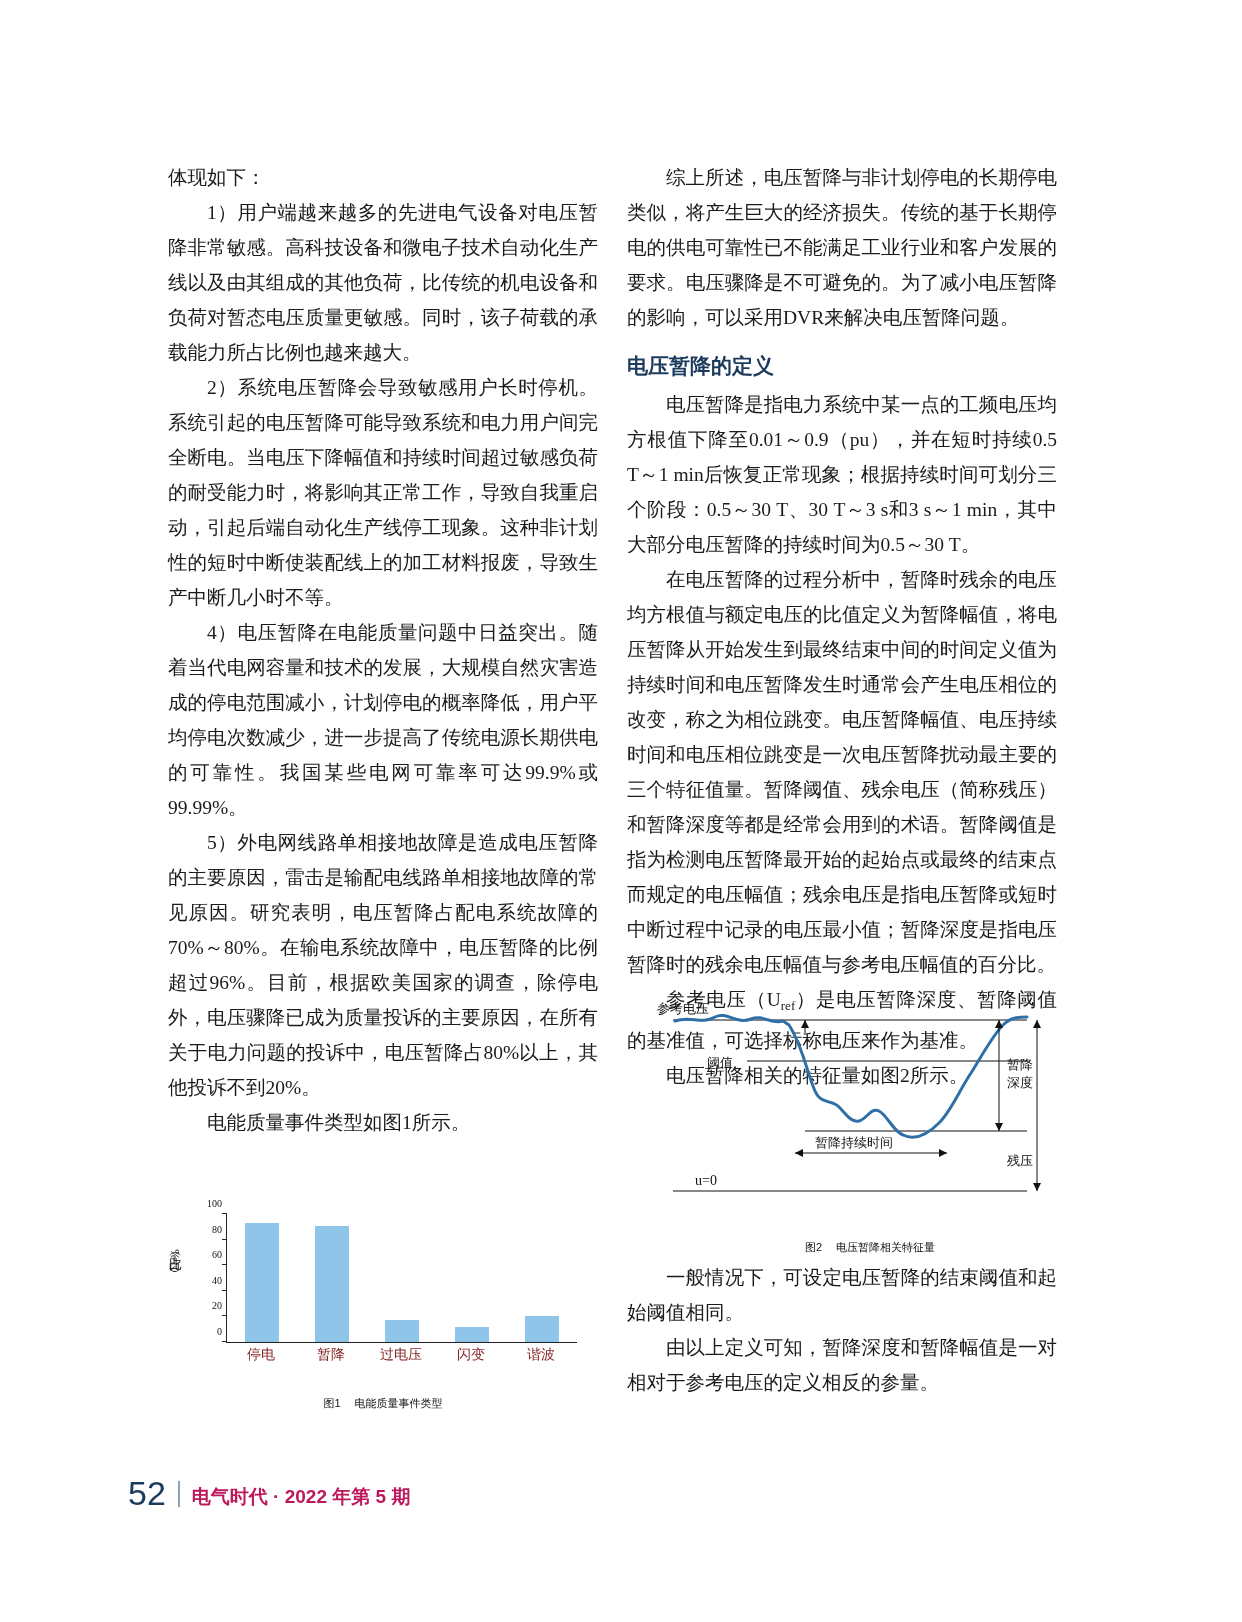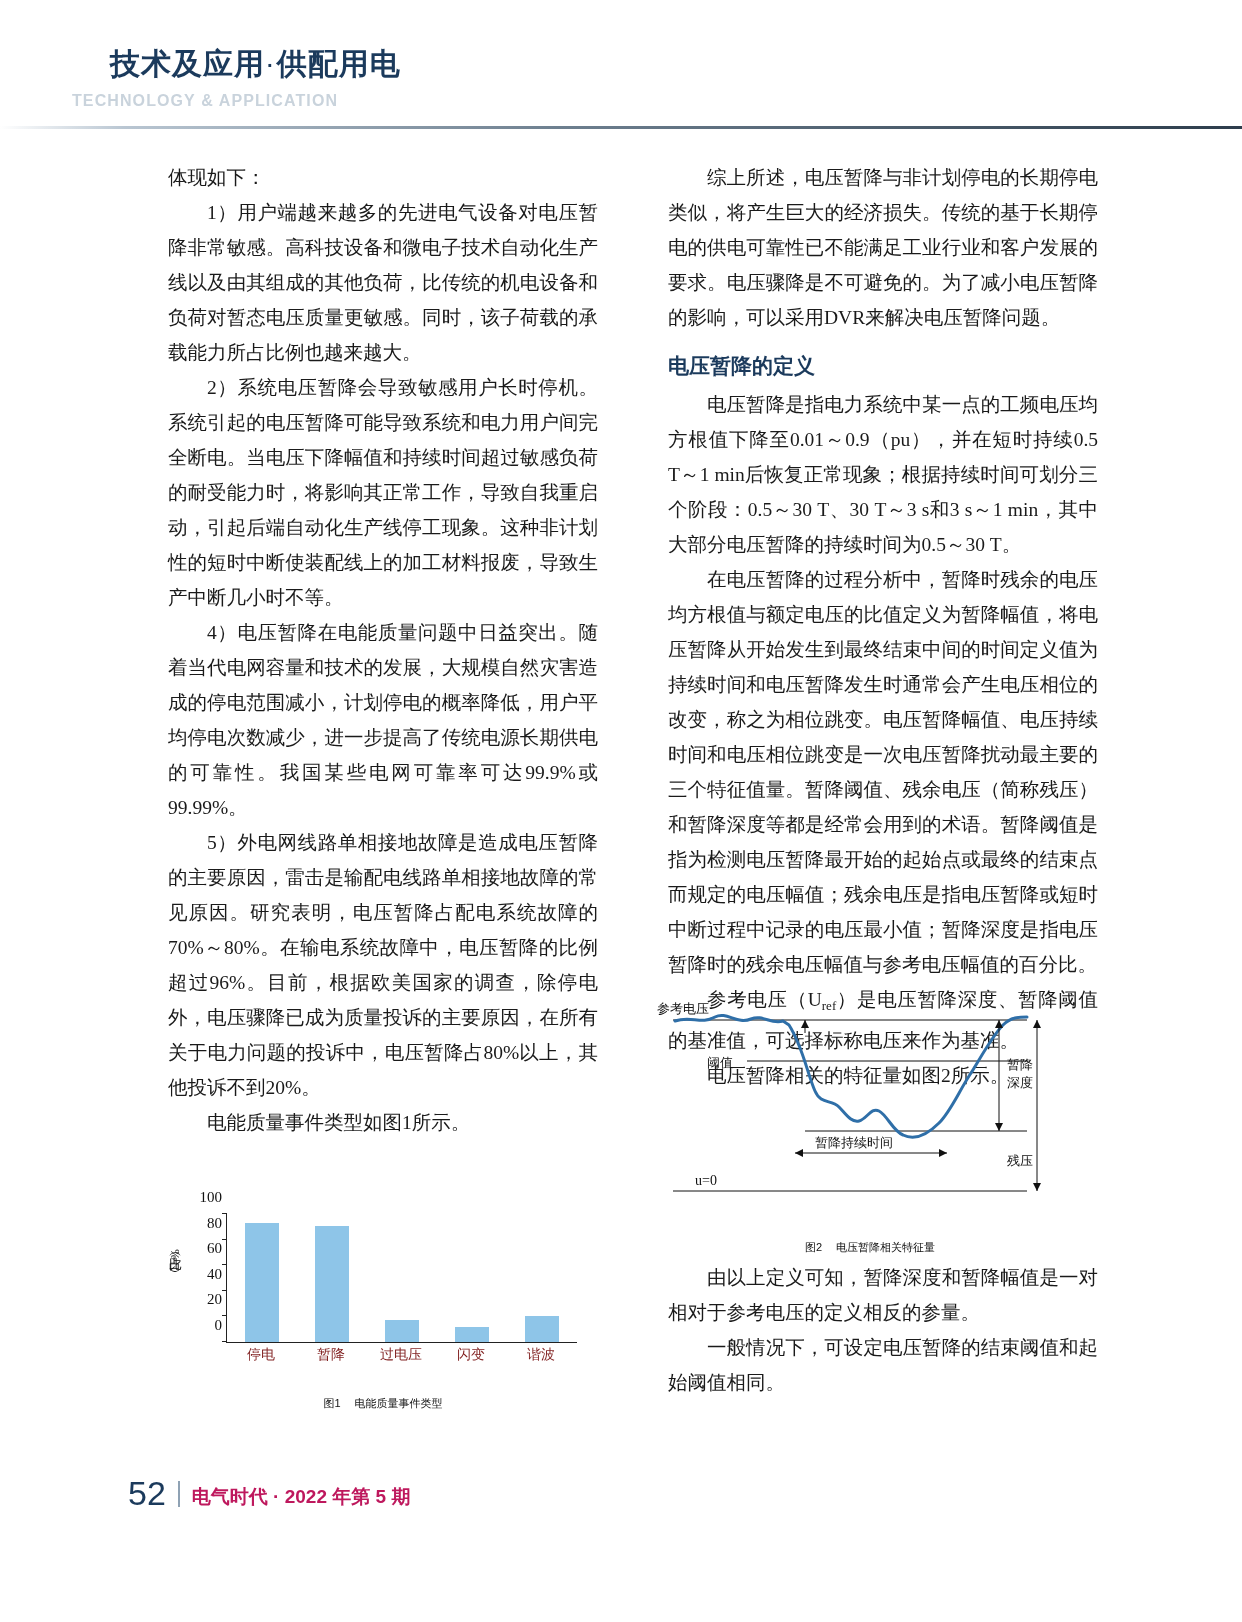--- a/index.html
+++ b/index.html
@@ -38,21 +38,21 @@
   }
 
   
   .col{
     position:absolute;top:160px;width:430px;
     font-size:19.5px;line-height:35px;
     text-align:justify;
     text-justify:inter-ideograph;
   }
   .col-left{left:168px;}
-  .col-right{left:668px;}
+  .col-right{left:627px;}
   p{margin:0;}
   .indent{text-indent:2em;}
   .section-h{
     font-family:"Liberation Sans", sans-serif;
     font-weight:bold;font-size:21px;color:#1b3a5c;
     margin:14px 0 4px 0;line-height:34px;
   }
   .sub{font-size:13px;vertical-align:-4px;}
 
   
@@ -64,21 +64,21 @@
     writing-mode:vertical-rl;
     letter-spacing:1px;
     color:#111;
   }
   .chart-area{
     position:absolute;left:36px;top:4px;width:350px;height:128px;
     border-left:1.3px solid #222;border-bottom:1.3px solid #222;
   }
   .ytick{
     position:absolute;right:calc(100% + 5px);
-    font-size:15px;transform:translateY(-50%);
+    font-size:10px;transform:translateY(-50%);
     color:#111;white-space:nowrap;
   }
   .ytickmark{position:absolute;left:-5px;width:5px;height:1px;background:#222;}
   .bars{position:absolute;left:0;bottom:0;width:100%;height:100%;
     display:flex;align-items:flex-end;justify-content:space-around;}
   .bar{width:34px;background:#8ec5e8;}
   .xlabels{
     position:absolute;left:36px;top:136px;width:350px;
     display:flex;justify-content:space-around;
     font-size:14px;color:#7f1d1d;
@@ -105,27 +105,20 @@
     font-family:"Liberation Sans", sans-serif;
     font-weight:bold;font-size:19px;color:#be185d;line-height:26px;
     white-space:nowrap;
   }
 </style>
 </head>
 <body>
 
 <div class="page">
 
-  <div class="header">
-    <div class="header-title">
-      <span>技术及应用</span><span class="dot">·</span><span>供配用电</span>
-    </div>
-    <div class="header-sub">TECHNOLOGY &amp; APPLICATION</div>
-    <div class="header-rule"></div>
-  </div>
 
   <div class="col col-left">
     <p>体现如下：</p>
     <p class="indent">1）用户端越来越多的先进电气设备对电压暂降非常敏感。高科技设备和微电子技术自动化生产线以及由其组成的其他负荷，比传统的机电设备和负荷对暂态电压质量更敏感。同时，该子荷载的承载能力所占比例也越来越大。</p>
     <p class="indent">2）系统电压暂降会导致敏感用户长时停机。系统引起的电压暂降可能导致系统和电力用户间完全断电。当电压下降幅值和持续时间超过敏感负荷的耐受能力时，将影响其正常工作，导致自我重启动，引起后端自动化生产线停工现象。这种非计划性的短时中断使装配线上的加工材料报废，导致生产中断几小时不等。</p>
     <p class="indent">4）电压暂降在电能质量问题中日益突出。随着当代电网容量和技术的发展，大规模自然灾害造成的停电范围减小，计划停电的概率降低，用户平均停电次数减少，进一步提高了传统电源长期供电的可靠性。我国某些电网可靠率可达99.9%或99.99%。</p>
     <p class="indent">5）外电网线路单相接地故障是造成电压暂降的主要原因，雷击是输配电线路单相接地故障的常见原因。研究表明，电压暂降占配电系统故障的70%～80%。在输电系统故障中，电压暂降的比例超过96%。目前，根据欧美国家的调查，除停电外，电压骤降已成为质量投诉的主要原因，在所有关于电力问题的投诉中，电压暂降占80%以上，其他投诉不到20%。</p>
     <p class="indent">电能质量事件类型如图1所示。</p>
   </div>
 
@@ -215,22 +208,22 @@
 
       <line x1="150" y1="25" x2="150" y2="38" stroke="#111" stroke-width="1"></line>
       <polygon points="150,25 146,33 154,33" fill="#111"></polygon>
     </svg>
     <div class="fig-cap">
       <span class="num">图2</span><span>电压暂降相关特征量</span>
     </div>
   </div>
 
   <div class="col col-right" style="top:1260px;">
+    <p class="indent">一般情况下，可设定电压暂降的结束阈值和起始阈值相同。</p>
     <p class="indent">由以上定义可知，暂降深度和暂降幅值是一对相对于参考电压的定义相反的参量。</p>
-    <p class="indent">一般情况下，可设定电压暂降的结束阈值和起始阈值相同。</p>
   </div>
 
   <div class="footer">
     <div class="pageno">52</div>
     <div class="foot-bar"></div>
     <div class="foot-text">电气时代 · 2022 年第 5 期</div>
   </div>
 
 </div>
 

